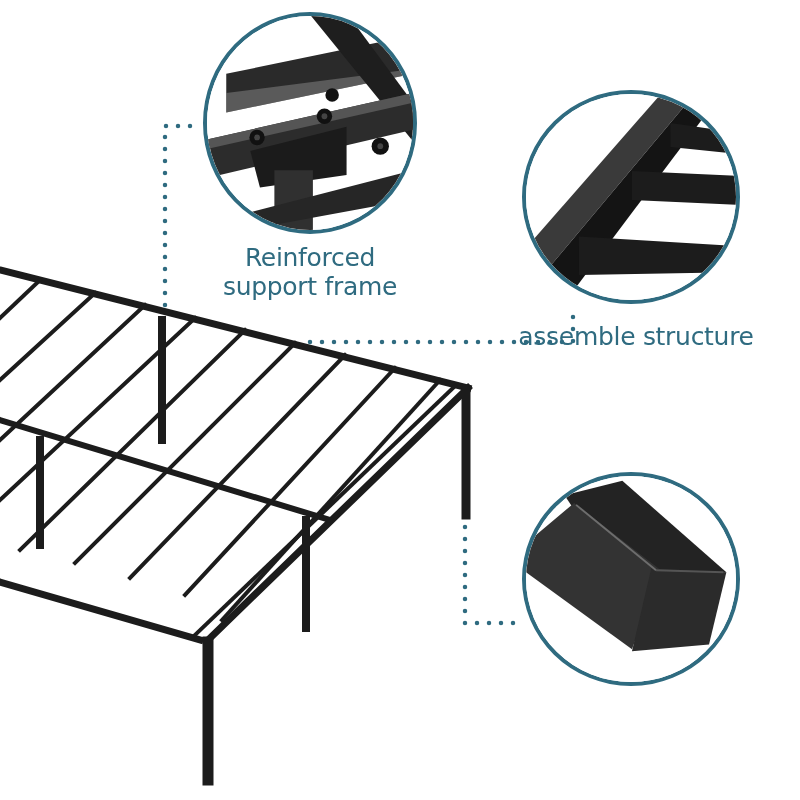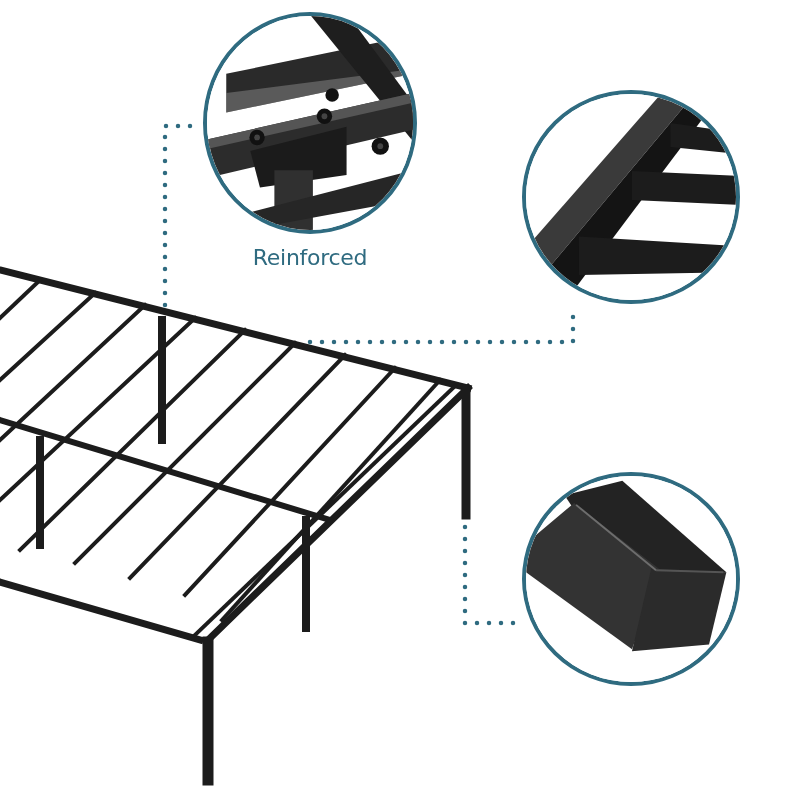--- a/index.html
+++ b/index.html
@@ -1,18 +1,18 @@
 <!DOCTYPE html>
 <html><head>
 <meta charset="utf-8">
 <style>
   html, body { margin:0; padding:0; background:#ffffff; }
   body { width:800px; height:800px; position:relative; overflow:hidden; font-family:"DejaVu Sans", "Liberation Sans", sans-serif; }
   .stage { position:absolute; left:0; top:0; width:800px; height:800px; }
-  .label { position:absolute; color:#2f6b80; font-size:22px; line-height:29px; text-align:center; letter-spacing:-0.3px; }
+  .label { position:absolute; color:#2f6b80; font-size:25px; line-height:29px; text-align:center; letter-spacing:-0.3px; }
   .callout { position:absolute; border-radius:50%; overflow:hidden; border:4px solid #2f6b80; background:#ffffff; box-sizing:border-box; }
   .callout svg { position:absolute; left:0; top:0; width:100%; height:100%; }
 </style>
 </head>
 <body>
 
 <div class="stage">
 
   <svg width="800" height="800" viewBox="0 0 800 800" style="position:absolute;left:0;top:0;">
     <g stroke="#1c1c1c" stroke-linecap="square" fill="none">
@@ -94,19 +94,21 @@
       <polygon points="40,20 100,5 208,100 140,110 50,35" fill="#232323"></polygon>
       <polygon points="0,70 50,28 140,98 110,180 0,100" fill="#333"></polygon>
       <polygon points="130,96 208,100 190,175 110,182" fill="#2b2b2b"></polygon>
       <line x1="52" y1="30" x2="135" y2="98" stroke="#6d6d6d" stroke-width="2"></line>
       <line x1="135" y1="98" x2="205" y2="100" stroke="#555" stroke-width="2"></line>
     </svg>
   </div>
 
   <div class="label" style="left:200px;top:243px;width:220px;">
     <div>Reinforced</div>
+    <div>support frame</div>
   </div>
 
   <div class="label" style="left:508px;top:322px;width:256px;">
+    <div>assemble structure</div>
   </div>
 
 
 </div>
 
 </body></html>

